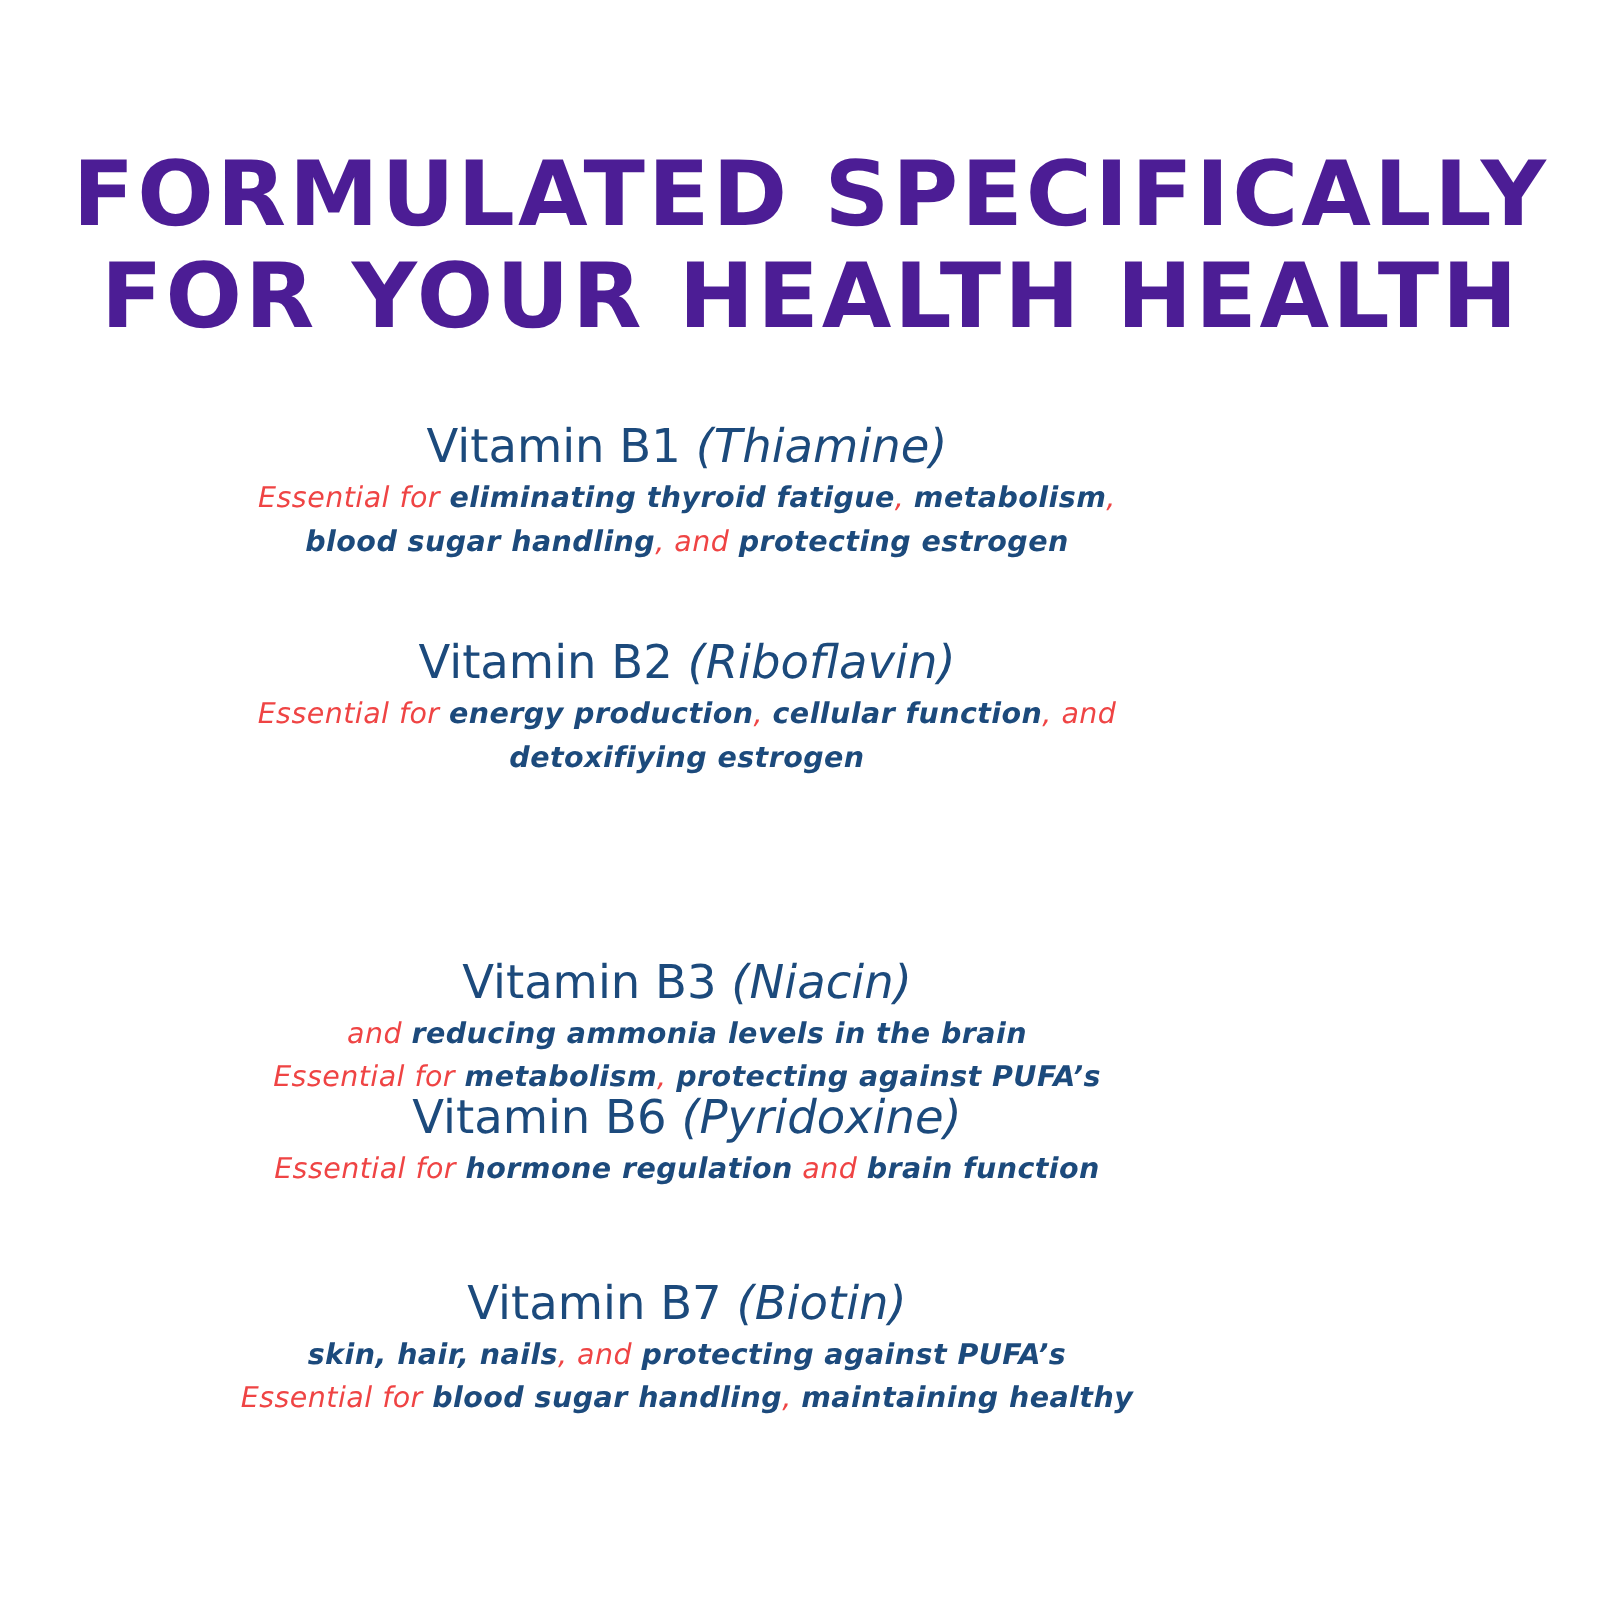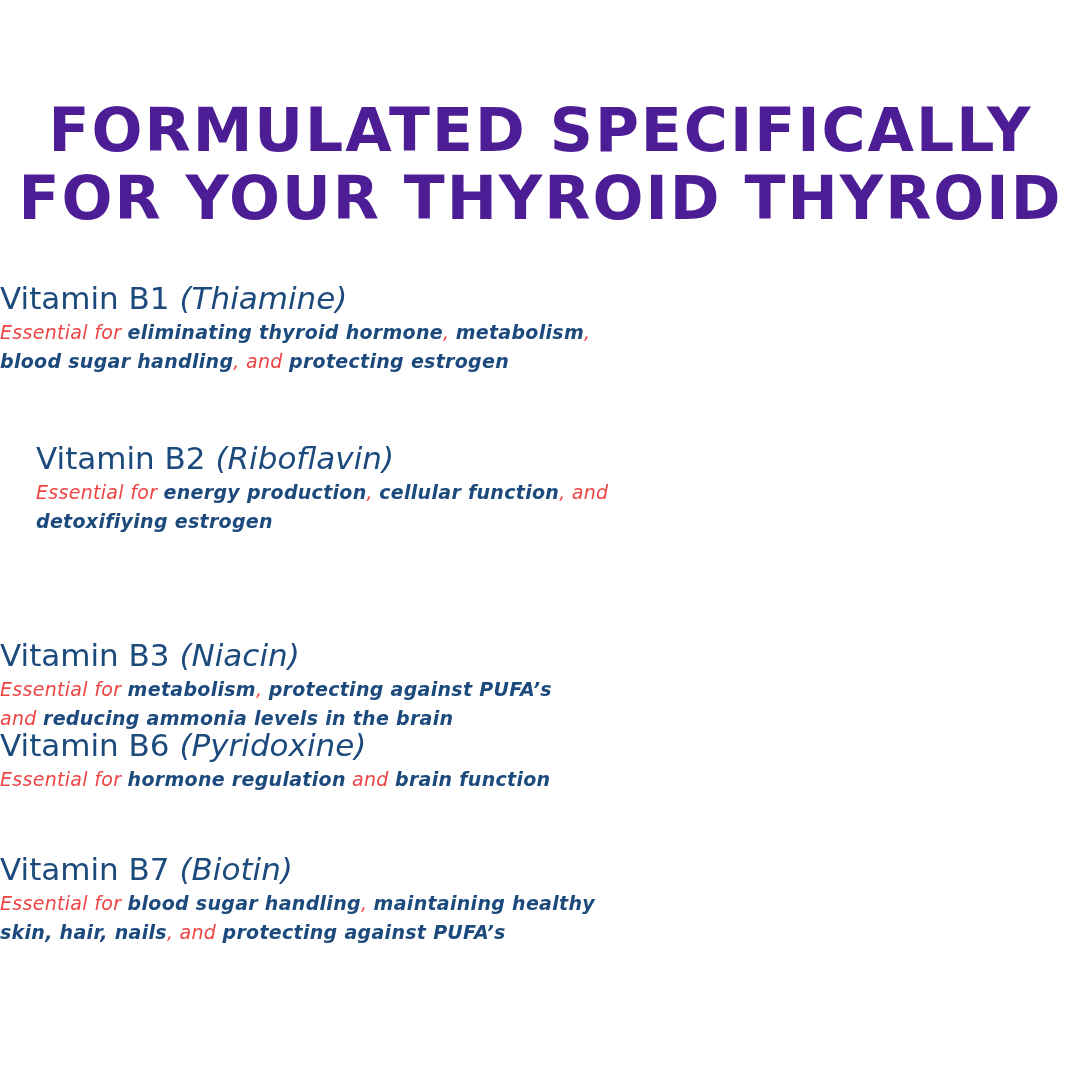--- a/index.html
+++ b/index.html
@@ -2,82 +2,82 @@
 <html><head>
   <meta charset="utf-8">
   <style>
     html, body { margin:0; padding:0; background:#ffffff; }
     body { width:1081px; height:1081px; position:relative; overflow:hidden;
            font-family:"DejaVu Sans", sans-serif; color:#1c4a7c; }
     .headline { position:absolute; left:0; width:1081px; top:96px; text-align:center;
                 font-family:"DejaVu Sans", sans-serif; font-weight:bold;
                 font-size:60px; line-height:68px; letter-spacing:2px; color:#4c1d95; }
     .headline div { white-space:nowrap; }
-    .item { position:absolute; left:0; width:916px; text-align:left; }
+    .item { position:absolute; left:0; width:916px; text-align:center; }
     .item-title { font-size:31px; line-height:40px; white-space:nowrap; }
     .item-title .name { font-weight:500; }
     .item-title .alt { font-style:italic; font-weight:300; }
     .item-desc { font-size:19px; line-height:29px; font-style:italic; letter-spacing:0.3px; }
     .item-desc .light { font-weight:normal; color:#ef4444; }
     .item-desc .bold { font-weight:bold; }
     .item-desc .line { white-space:nowrap; }
   </style>
 </head>
 <body>
 
 <div class="headline">
   <div>FORMULATED SPECIFICALLY</div>
-  <div>FOR YOUR THYROID THYROID</div>
+  <div>FOR YOUR HEALTH HEALTH</div>
 </div>
 
 <div class="item" style="top:278px;">
   <div class="item-title">
     <span class="name">Vitamin B1</span>
     <span class="alt">(Thiamine)</span>
   </div>
   <div class="item-desc">
-      <div class="line"><span class="light">Essential for </span><span class="bold">eliminating thyroid hormone</span><span class="light">, </span><span class="bold">metabolism</span><span class="light">,</span></div>
+      <div class="line"><span class="light">Essential for </span><span class="bold">eliminating thyroid fatigue</span><span class="light">, </span><span class="bold">metabolism</span><span class="light">,</span></div>
       <div class="line"><span class="bold">blood sugar handling</span><span class="light">, and </span><span class="bold">protecting estrogen</span></div>
     </div>
 </div>
 
-<div class="item" style="top:438px;padding-left:36px;">
+<div class="item" style="top:422px;">
   <div class="item-title">
     <span class="name">Vitamin B2</span>
     <span class="alt">(Riboflavin)</span>
   </div>
   <div class="item-desc">
       <div class="line"><span class="light">Essential for </span><span class="bold">energy production</span><span class="light">, </span><span class="bold">cellular function</span><span class="light">, and</span></div>
       <div class="line"><span class="bold">detoxifiying estrogen</span></div>
     </div>
 </div>
 
 <div class="item" style="top:597px;margin-top:38px;">
   <div class="item-title">
     <span class="name">Vitamin B3</span>
     <span class="alt">(Niacin)</span>
   </div>
   <div class="item-desc">
+      <div class="line"><span class="light">and </span><span class="bold">reducing ammonia levels in the brain</span></div>
       <div class="line"><span class="light">Essential for </span><span class="bold">metabolism</span><span class="light">, </span><span class="bold">protecting against PUFA’s</span></div>
-      <div class="line"><span class="light">and </span><span class="bold">reducing ammonia levels in the brain</span></div>
     </div>
 </div>
 
 <div class="item" style="top:725px;">
   <div class="item-title">
     <span class="name">Vitamin B6</span>
     <span class="alt">(Pyridoxine)</span>
   </div>
   <div class="item-desc">
       <div class="line"><span class="light">Essential for </span><span class="bold">hormone regulation</span><span class="light"> and </span><span class="bold">brain function</span></div>
     </div>
 </div>
 
 <div class="item" style="top:849px;">
   <div class="item-title">
     <span class="name">Vitamin B7</span>
     <span class="alt">(Biotin)</span>
   </div>
   <div class="item-desc">
+      <div class="line"><span class="bold">skin, hair, nails</span><span class="light">, and </span><span class="bold">protecting against PUFA’s</span></div>
       <div class="line"><span class="light">Essential for </span><span class="bold">blood sugar handling</span><span class="light">, </span><span class="bold">maintaining healthy</span></div>
-      <div class="line"><span class="bold">skin, hair, nails</span><span class="light">, and </span><span class="bold">protecting against PUFA’s</span></div>
     </div>
 </div>
 
 </body></html>

